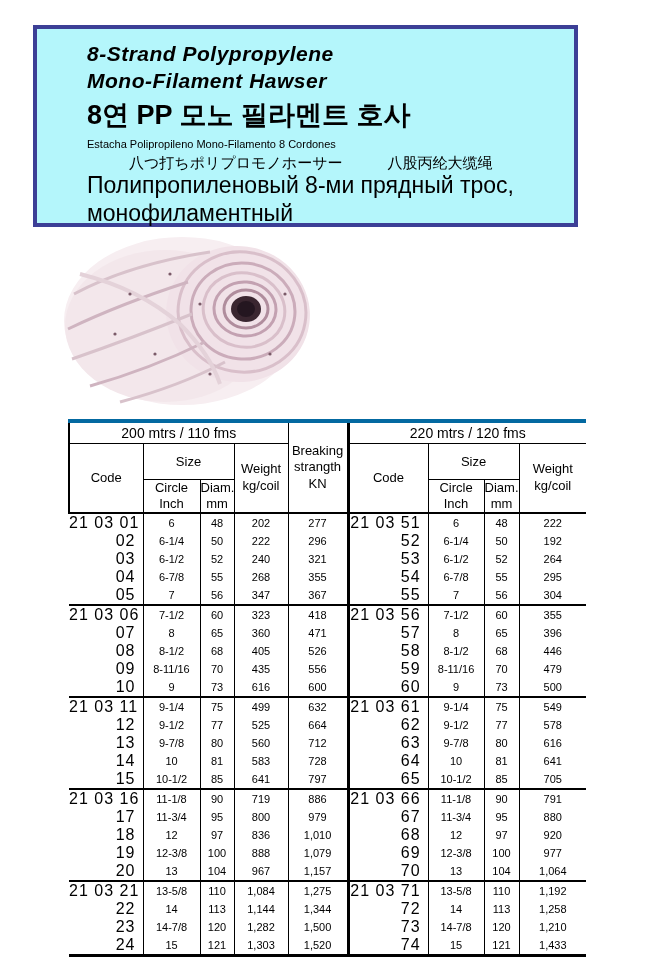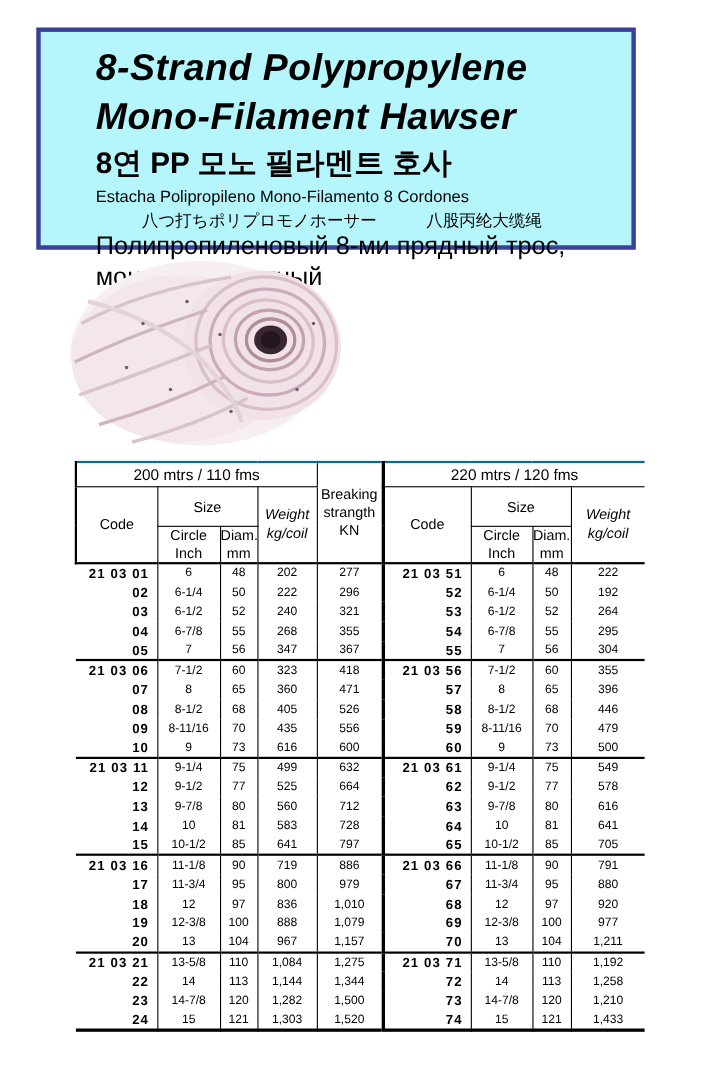--- a/index.html
+++ b/index.html
@@ -6,60 +6,60 @@
   html,body { width:646px; height:972px; background:#ffffff;
               font-family:"Liberation Sans", sans-serif; color:#000; }
   .page { position:relative; width:646px; height:972px; background:#fff; overflow:hidden; }
 
   
   .header-box {
     position:absolute; left:33px; top:25px; width:545px; height:202px;
     border:4px solid #3c3f96; background:#b4f6fb;
     padding:12px 10px 0 50px;
   }
-  .title-en { font-size:34px; font-weight:bold; font-style:italic; line-height:1.28; letter-spacing:0.5px; }
+  .title-en { font-size:21px; font-weight:bold; font-style:italic; line-height:1.28; letter-spacing:0.5px; }
   .title-ko { font-size:27px; font-weight:bold; margin-top:5px; line-height:1.15; }
-  .sub-es   { font-size:15px; margin-top:7px; line-height:1.25; }
+  .sub-es   { font-size:11px; margin-top:7px; line-height:1.25; }
   .sub-jazh { font-size:15px; margin-top:1px; line-height:1.3; white-space:pre;margin-left:42px; }
   .sub-ru   { font-size:23px; line-height:1.2; }
 
   
   .rope-wrap { position:absolute; left:60px; top:234px; width:254px; height:174px; }
 
   
   .spec-table {
     position:absolute; left:68px; top:419px; width:517px;
     border-collapse:collapse; table-layout:fixed;
-    border-top:2px solid #0369a1; border-bottom:3px solid #000;
+    border-top:4px solid #0369a1; border-bottom:3px solid #000;
   }
   .spec-table th { font-weight:normal; font-size:13px; }
   .spec-table td, .spec-table th { padding:0; text-align:center; vertical-align:middle; overflow:hidden; }
 
   col.w-code1 {width:74px;} col.w-circ1 {width:57px;} col.w-diam1 {width:34px;}
   col.w-wt1   {width:54px;} col.w-brk   {width:60px;}
   col.w-code2 {width:80px;} col.w-circ2 {width:56px;} col.w-diam2 {width:35px;}
   col.w-wt2   {width:67px;}
 
   tr.h-mtrs  { height:22px; }
   tr.h-mid   { height:36px; }
   tr.h-sub   { height:34px; }
   th.mtrs    { font-size:14px; border-bottom:1px solid #000; border-left:2px solid #000; }
   th.mtrs2   { font-size:14px; border-bottom:1px solid #000; }
   th.brk-head{ border-left:1px solid #000; border-right:3px solid #000; border-bottom:2px solid #000; line-height:1.25; }
   th.code-head  { border-left:2px solid #000; border-right:1px solid #000; border-bottom:2px solid #000; }
   th.code-head2 { border-right:1px solid #000; border-bottom:2px solid #000; }
   th.size-head  { border-right:1px solid #000; border-bottom:1px solid #000; }
-  th.wt-head    { border-bottom:2px solid #000; line-height:1.3;font-style:italic; }
+  th.wt-head    { border-bottom:2px solid #000; line-height:1.3; }
   th.wt-head.lefthalf { border-right:1px solid #000; }
   th.sub-head   { border-right:1px solid #000; border-bottom:2px solid #000; line-height:1.25; }
 
   tbody tr { height:17.7px; }
   tbody tr.group td { border-top:2px solid #000; }
   td.c-code  { border-right:1px solid #000; text-align:right; padding-right:7px;
-               font-size:12px; font-weight:bold; letter-spacing:1px; white-space:nowrap; }
+               font-size:16px; font-weight:normal; letter-spacing:1px; white-space:nowrap; }
   td.c-num   { font-size:11px; }
   td.c-circ  { border-right:1px solid #000; }
   td.c-diam  { border-right:1px solid #000; }
   td.c-wt1   { border-right:1px solid #000; }
   td.c-brk   { border-right:3px solid #000; }
   td.c-circ2 { border-right:1px solid #000; }
   td.c-diam2 { border-right:1px solid #000; }
 </style>
 </head>
 <body>
@@ -372,21 +372,21 @@
         </tr>
         <tr>
           <td class="c-code">20</td>
           <td class="c-num c-circ">13</td>
           <td class="c-num c-diam">104</td>
           <td class="c-num c-wt1">967</td>
           <td class="c-num c-brk">1,157</td>
           <td class="c-code">70</td>
           <td class="c-num c-circ2">13</td>
           <td class="c-num c-diam2">104</td>
-          <td class="c-num">1,211</td>
+          <td class="c-num">1,064</td>
         </tr>
         <tr class="group">
           <td class="c-code">21 03 21</td>
           <td class="c-num c-circ">13-5/8</td>
           <td class="c-num c-diam">110</td>
           <td class="c-num c-wt1">1,084</td>
           <td class="c-num c-brk">1,275</td>
           <td class="c-code">21 03 71</td>
           <td class="c-num c-circ2">13-5/8</td>
           <td class="c-num c-diam2">110</td>

